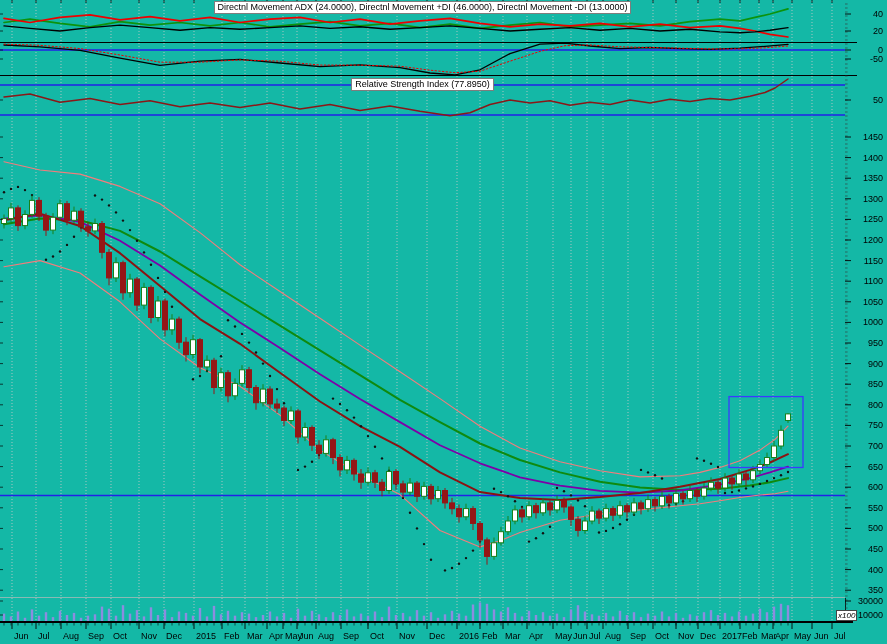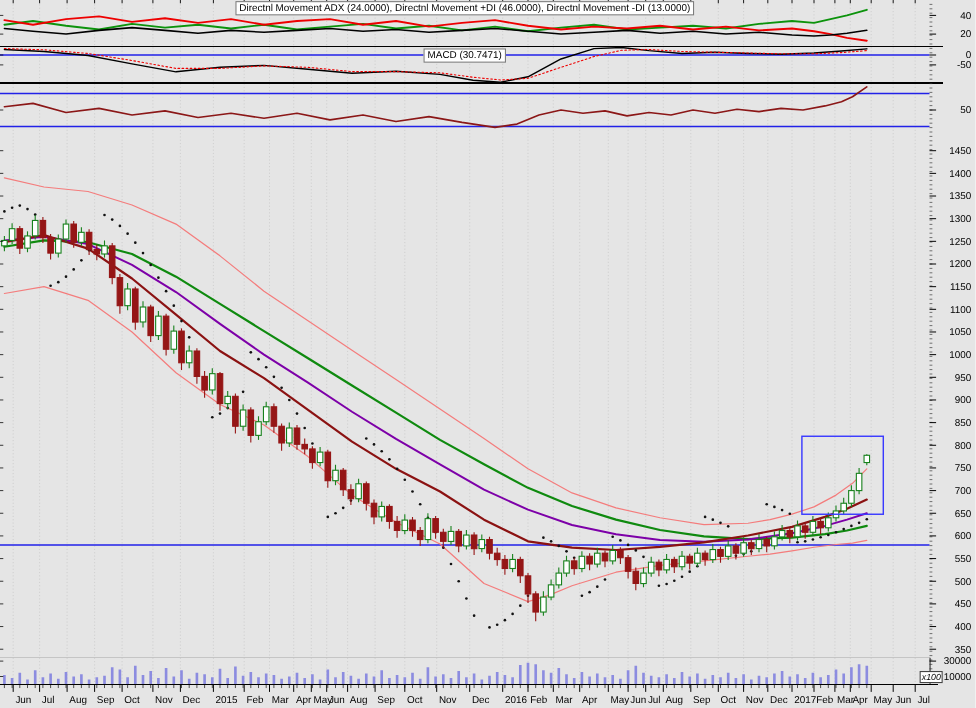--- a/index.html
+++ b/index.html
@@ -1,17 +1,17 @@
 <!DOCTYPE html>
 <html><head>
 <meta charset="utf-8">
 <style>
   html,body{margin:0;padding:0;background:#fff;}
   .chart-window{
-    position:relative;width:887px;height:644px;background:#e5e5e5;
+    position:relative;width:887px;height:644px;background:#14b8a6;
     font-family:"Liberation Sans",sans-serif;overflow:hidden;
   }
   svg text{font-family:"Liberation Sans",sans-serif;font-size:9px;fill:#000;}
   .plabel{
     position:absolute;left:0;width:845px;text-align:center;
     font-size:9px;line-height:11px;color:#000;pointer-events:none;
   }
   .plabel span{
     background:#fff;border:1px solid #7d7d7d;padding:0 3px;display:inline-block;
   }
@@ -1034,16 +1034,16 @@
         <text x="742" y="639" text-anchor="start">Feb</text>
         <text x="761" y="639" text-anchor="start">Mar</text>
         <text x="775" y="639" text-anchor="start">Apr</text>
         <text x="794" y="639" text-anchor="start">May</text>
         <text x="814" y="639" text-anchor="start">Jun</text>
         <text x="834" y="639" text-anchor="start">Jul</text>
       </g>
     </svg>
 
   <div class="plabel" style="top:1px"><span>Directnl Movement ADX (24.0000), Directnl Movement +DI (46.0000), Directnl Movement -DI (13.0000)</span></div>
-  <div class="plabel" style="top:44px"><span>MACD (30.7471)</span></div>
+  <div class="plabel" style="top:78px"><span>Relative Strength Index (77.8950)</span></div>
 
   <div class="mult-badge">x100</div>
 </div>
 
 </body></html>

